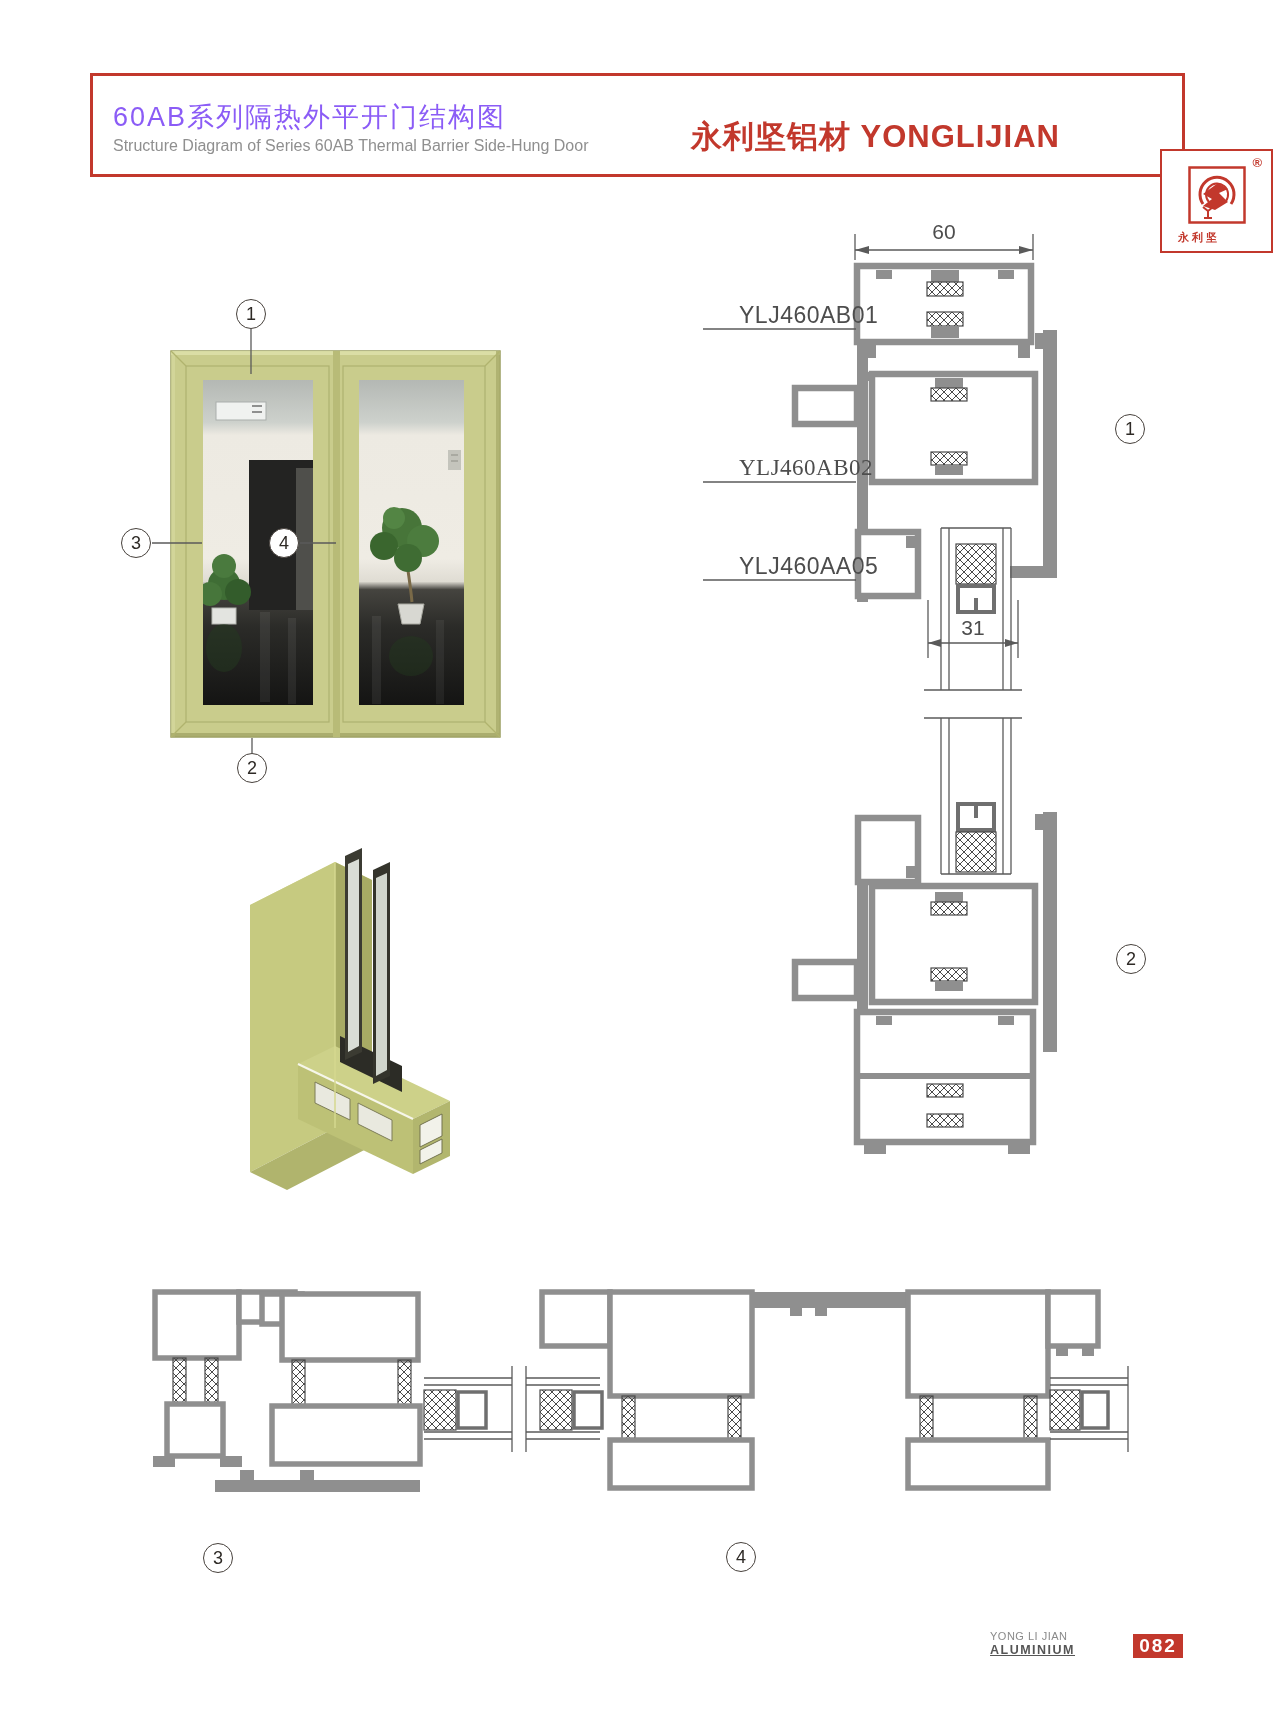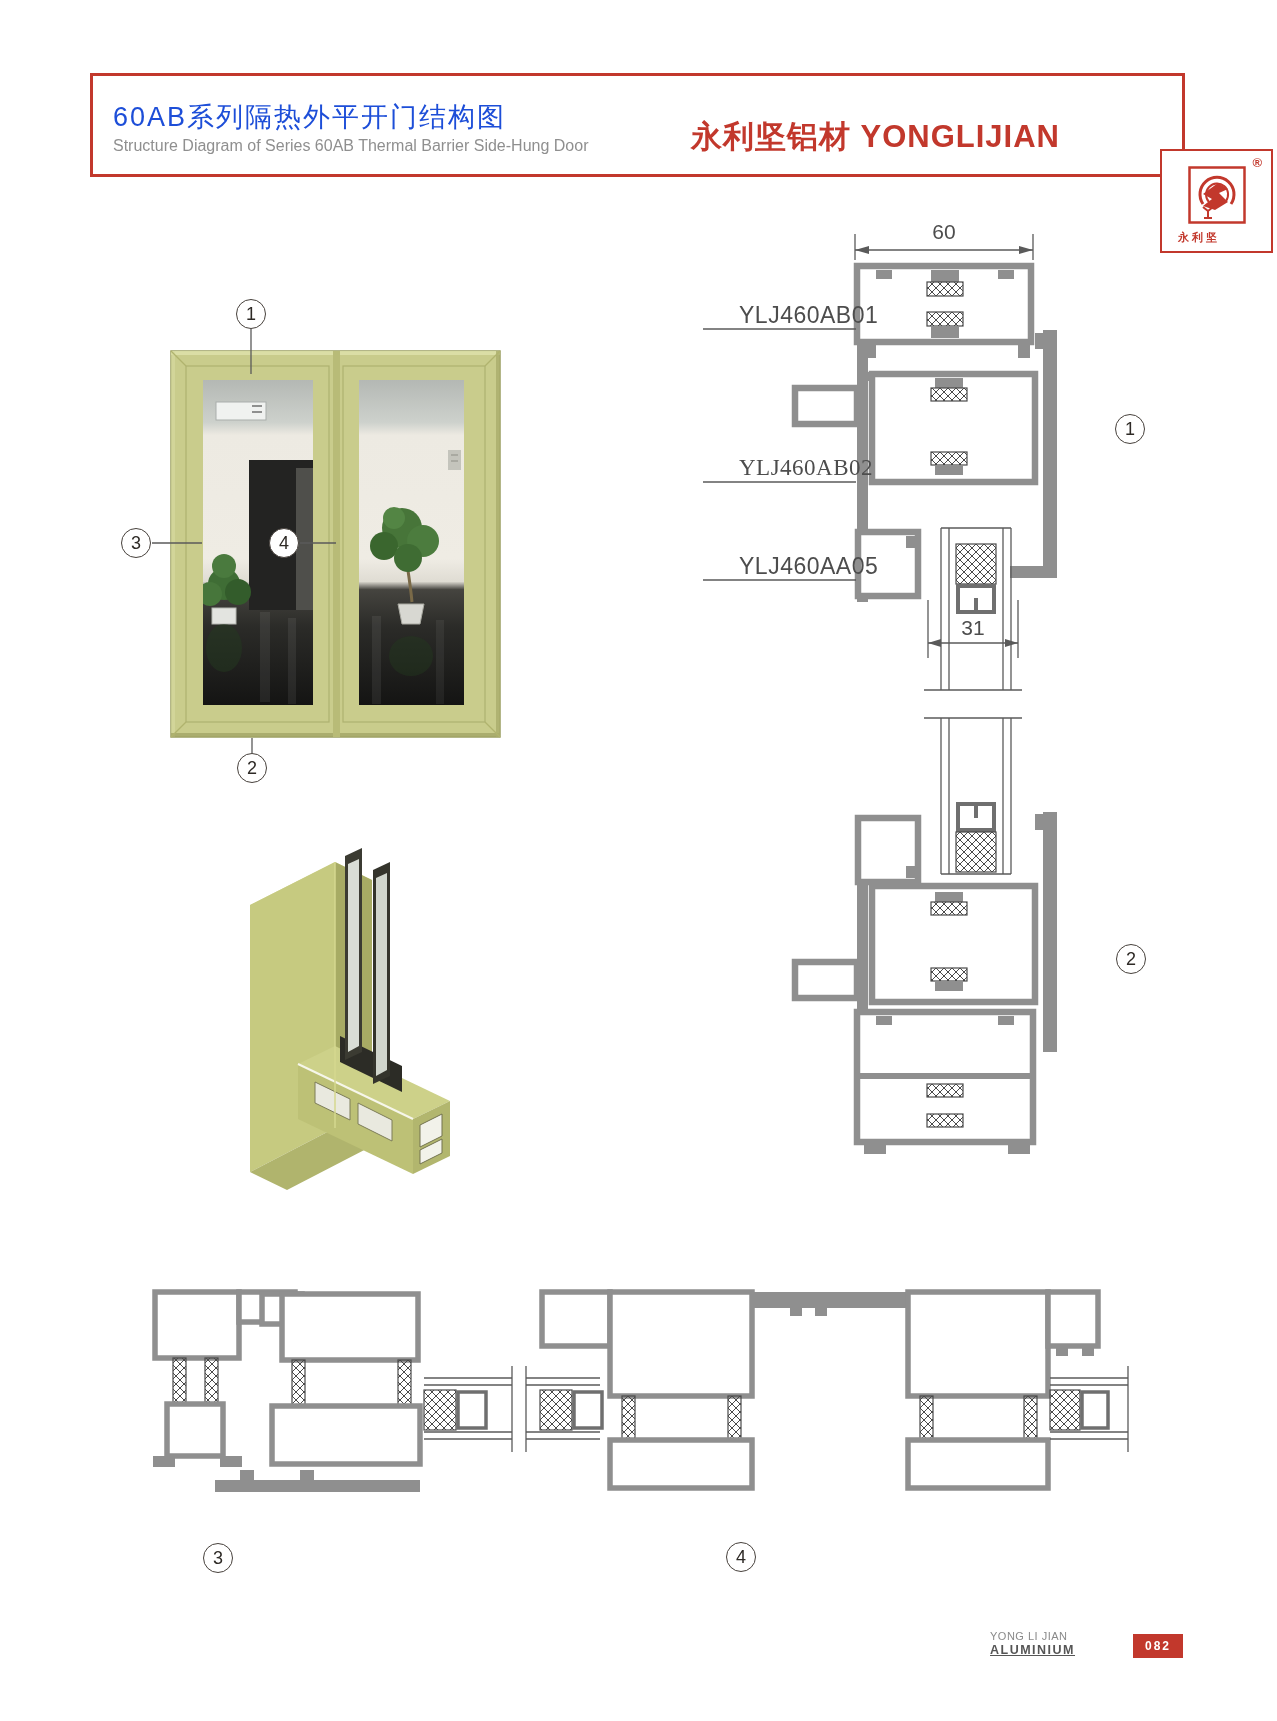--- a/index.html
+++ b/index.html
@@ -3,21 +3,21 @@
 <meta charset="utf-8">
 <style>
   html,body{margin:0;padding:0;}
   body{
     width:1277px;height:1721px;position:relative;background:#ffffff;
     font-family:"Liberation Sans",sans-serif;overflow:hidden;
   }
   
   .hdr{position:absolute;left:90px;top:73px;width:1095px;height:104px;
        border:3px solid #c2382c;box-sizing:border-box;background:#fff;}
-  .hdr-title{position:absolute;left:113px;top:99px;font-size:27px;color:#1d4ed8;
+  .hdr-title{position:absolute;left:113px;top:99px;font-size:27px;color:#8b5cf6;
        letter-spacing:2px;font-weight:500;white-space:nowrap;}
   .hdr-sub{position:absolute;left:113px;top:137px;font-size:16px;color:#8f8f8f;white-space:nowrap;}
   .hdr-brand{position:absolute;left:600px;top:116px;width:460px;text-align:right;
        font-size:31px;font-weight:bold;color:#c2382c;letter-spacing:1px;white-space:nowrap;}
   .logo-box{position:absolute;left:1067px;top:73px;width:113px;height:104px;
        border:2px solid #c2382c;box-sizing:border-box;background:#fff;}
   .logo-reg{position:absolute;right:9px;top:4px;font-size:13px;color:#c2382c;font-weight:bold;}
   .logo-emblem{position:absolute;left:26px;top:15px;}
   .logo-chars{position:absolute;left:0;right:0;bottom:6px;padding:0 16px;
        display:flex;justify-content:space-between;font-size:11px;color:#c2382c;font-weight:bold;}
@@ -25,21 +25,21 @@
   .lbl{position:absolute;font-size:23px;color:#4d4d4d;letter-spacing:.5px;white-space:nowrap;margin-left:36px;}
   .dim{position:absolute;width:80px;text-align:center;font-size:21px;color:#4d4d4d;}
   .callout{position:absolute;width:30px;height:30px;border:1.6px solid #47413c;border-radius:50%;
        background:#fff;box-sizing:border-box;display:flex;align-items:center;justify-content:center;
        font-size:18px;color:#2e2a26;transform:translate(-50%,-50%);}
   
   .ftr-brand{position:absolute;left:990px;top:1630px;width:140px;text-align:left;line-height:1.15;}
   .ftr-line1{font-size:11px;color:#8a8a8a;letter-spacing:.5px;}
   .ftr-line2{font-size:12.5px;color:#555;font-weight:bold;letter-spacing:1.5px;text-decoration:underline;}
   .ftr-page{position:absolute;left:1133px;top:1634px;width:50px;height:24px;background:#c2382c;
-       color:#fff;font-size:12px;font-weight:bold;letter-spacing:2px;
+       color:#fff;font-size:19px;font-weight:bold;letter-spacing:2px;
        display:flex;align-items:center;justify-content:center;}
   
   .bx{fill:#fff;stroke:#8f8f8f;stroke-width:6.5;}
   .bx2{fill:#fff;stroke:#8f8f8f;stroke-width:5.5;}
   .gy{fill:#8f8f8f;stroke:none;}
   .tl{stroke:#5a5a5a;stroke-width:1.3;fill:none;}
   .xh{fill:url(#xh);stroke:#4a4a4a;stroke-width:1.2;}
   .ar{fill:#5a5a5a;stroke:none;}
   svg.master{position:absolute;left:0;top:0;}
 </style>

